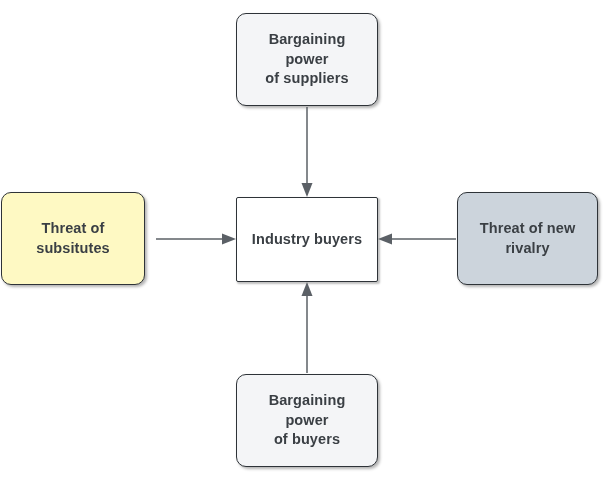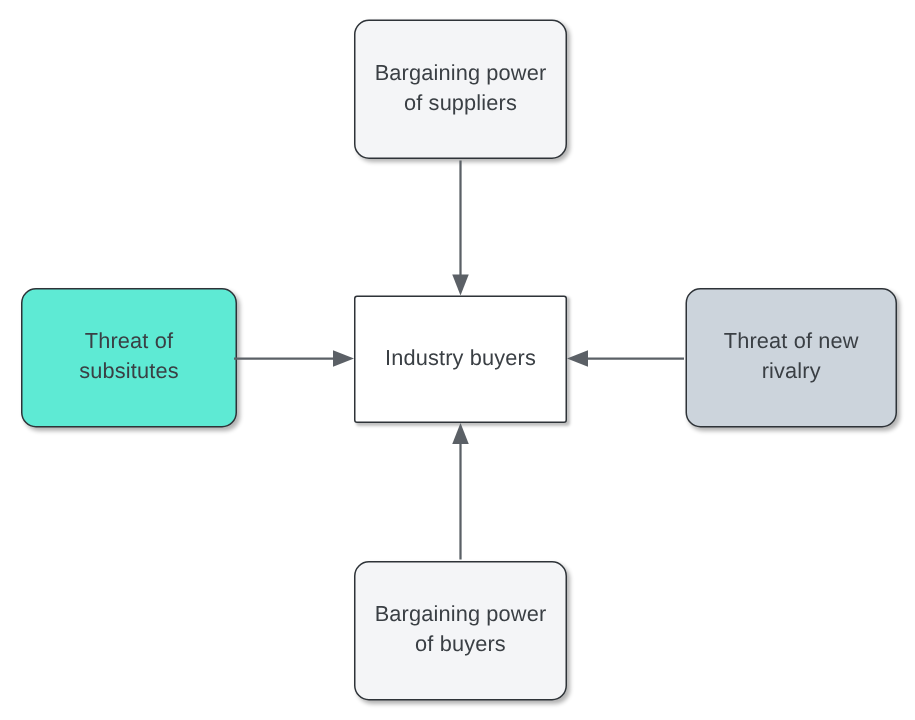--- a/index.html
+++ b/index.html
@@ -23,35 +23,36 @@
     justify-content: center;
     text-align: center;
     border: 1.6px solid #2e3338;
     color: #3a3f44;
     font-size: 14.5px;
     line-height: 1.35;
     letter-spacing: 0.1px;
     box-shadow: 2px 2px 3px rgba(0,0,0,0.30);
     white-space: pre-line;
     padding: 20px 8px;
+    font-weight: bold;
   }
   .node-rounded { border-radius: 10px; }
   .node-sharp   { border-radius: 2px; box-shadow: 1.5px 1.5px 2px rgba(0,0,0,0.25); }
 
   #node-suppliers {
     left: 236px; top: 13px; width: 142px; height: 93px;
     background: #f4f5f7;
   }
   #node-buyers {
     left: 236px; top: 374px; width: 142px; height: 93px;
     background: #f4f5f7;
   }
   #node-substitutes {
-    left: 14px; top: 192px; width: 144px; height: 93px;
-    background: #5eead4;
+    left: 1px; top: 192px; width: 144px; height: 93px;
+    background: #fef9c3;
   }
   #node-entrants {
     left: 457px; top: 192px; width: 141px; height: 93px;
     background: #ccd4dc;
   }
   #node-rivalry {
     left: 236px; top: 197px; width: 142px; height: 85px;
     background: #ffffff;
   }
 

